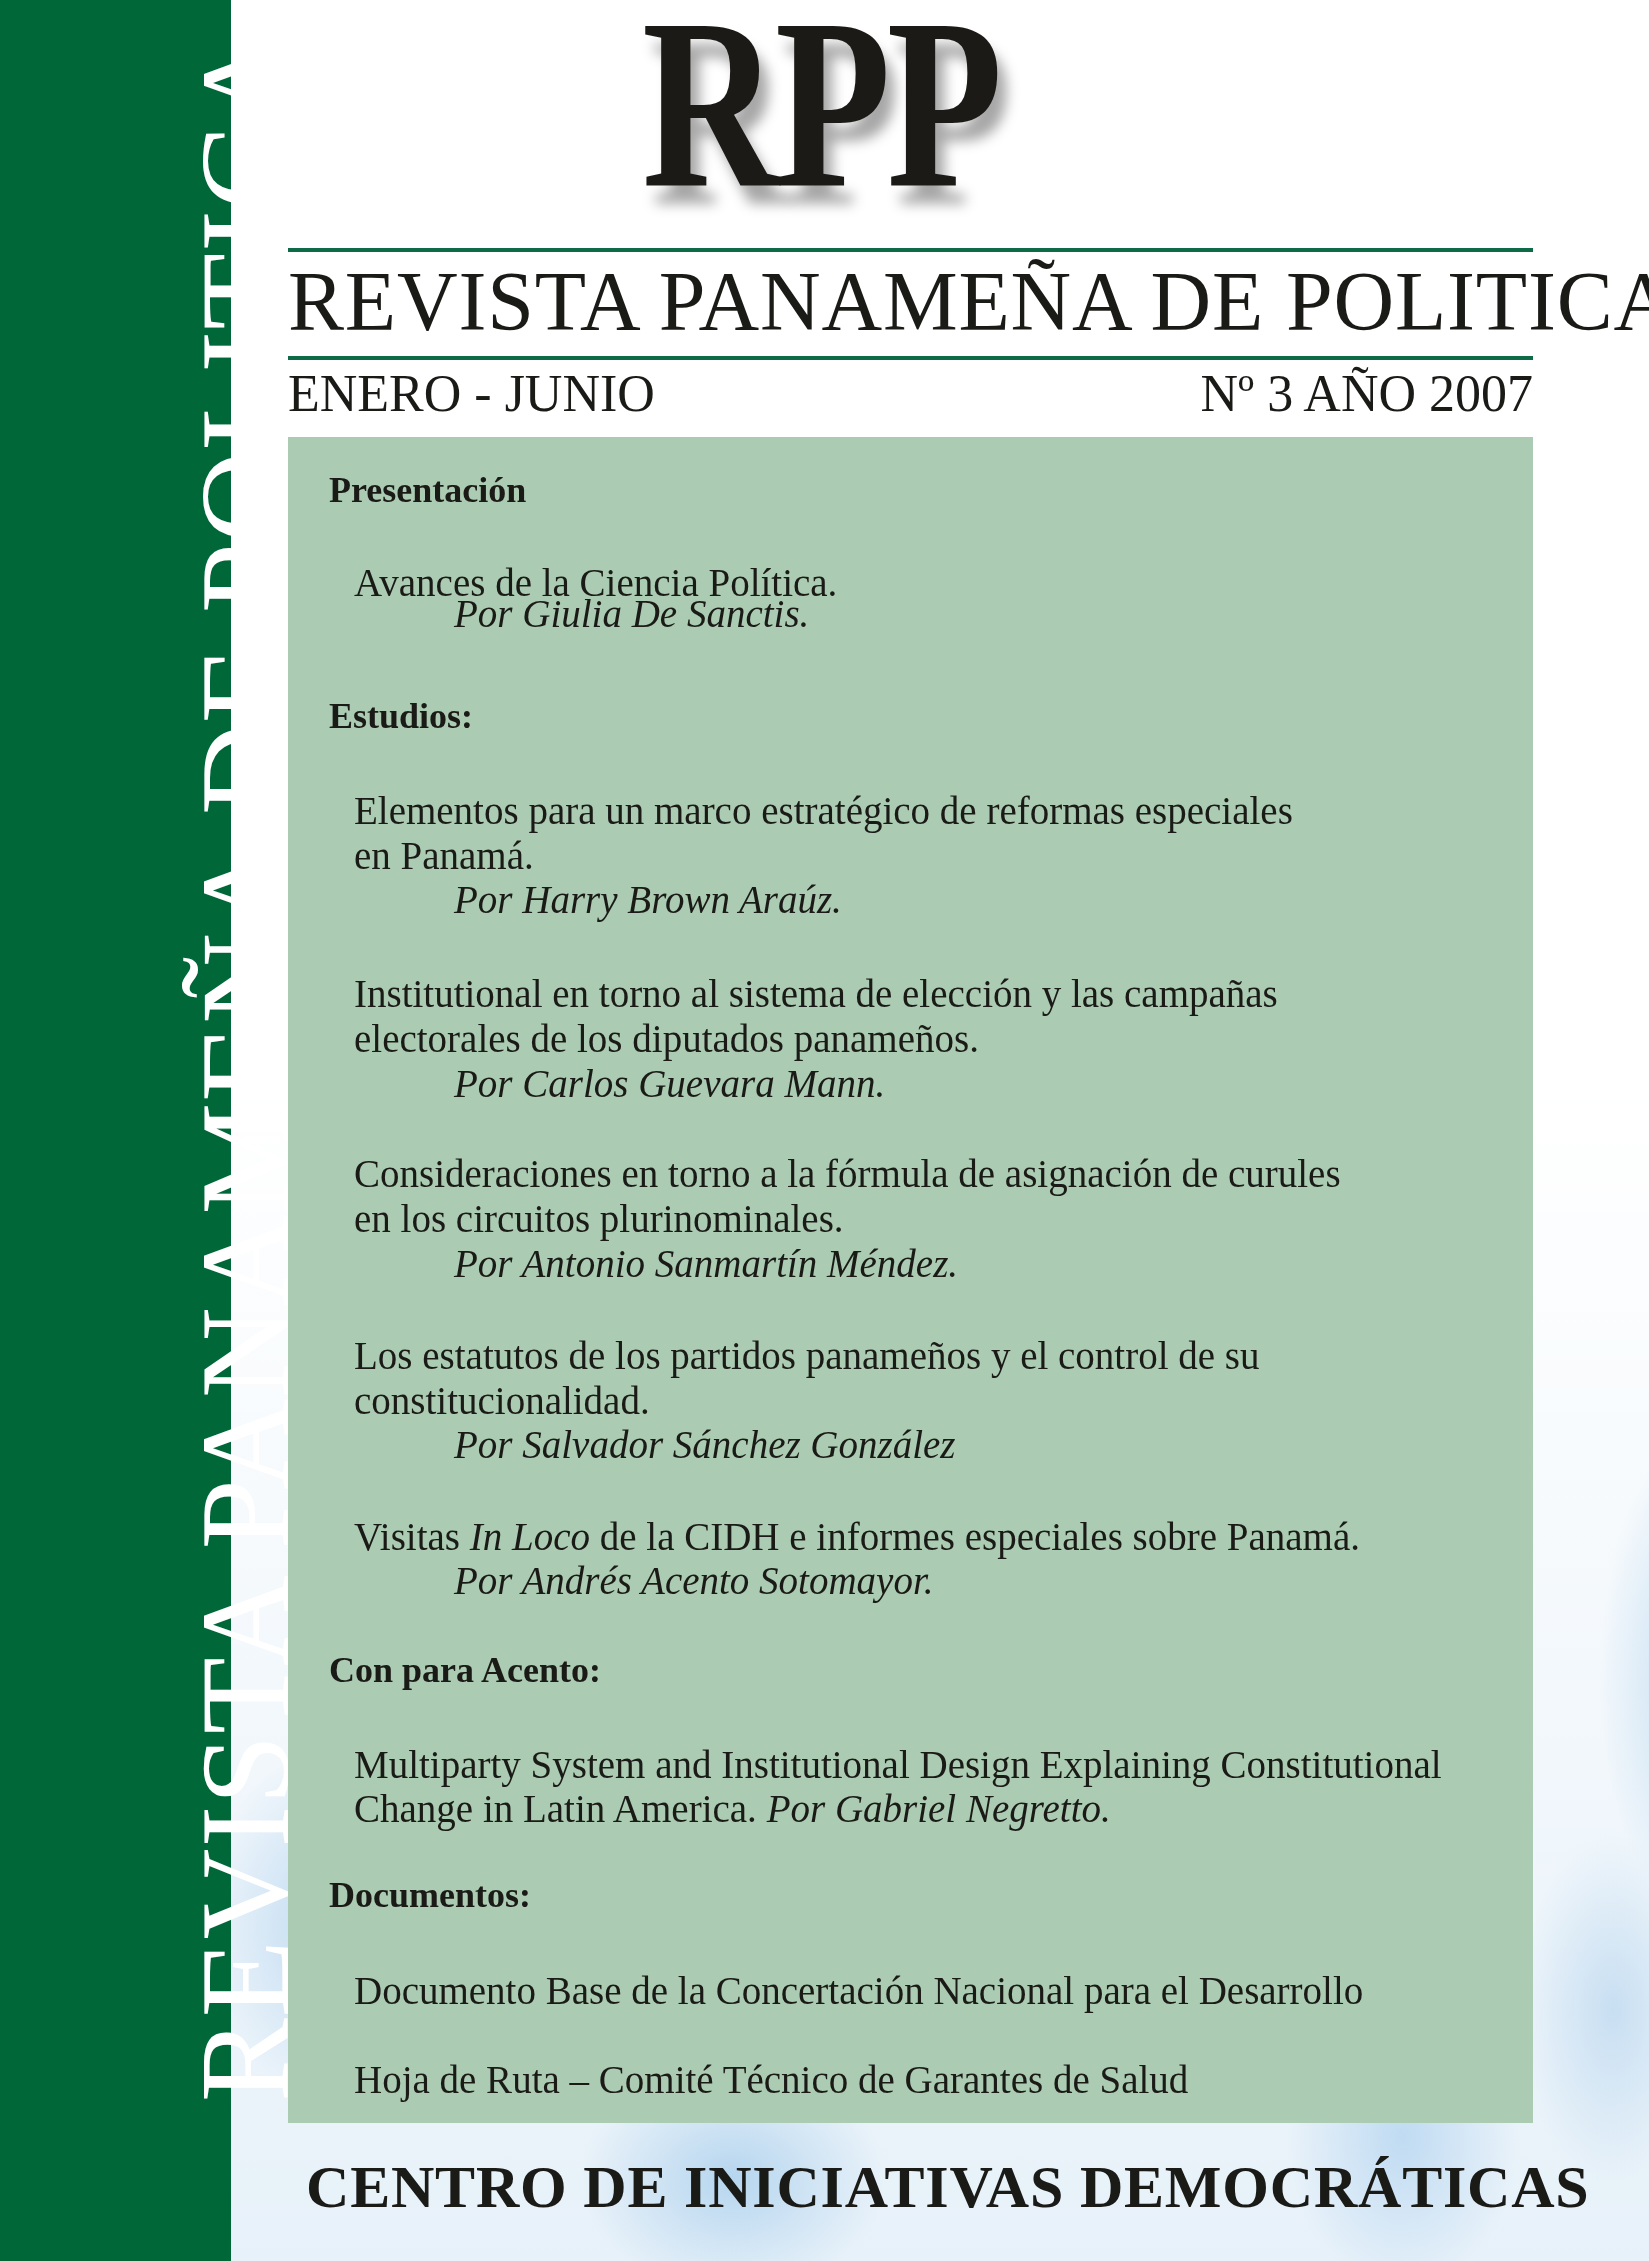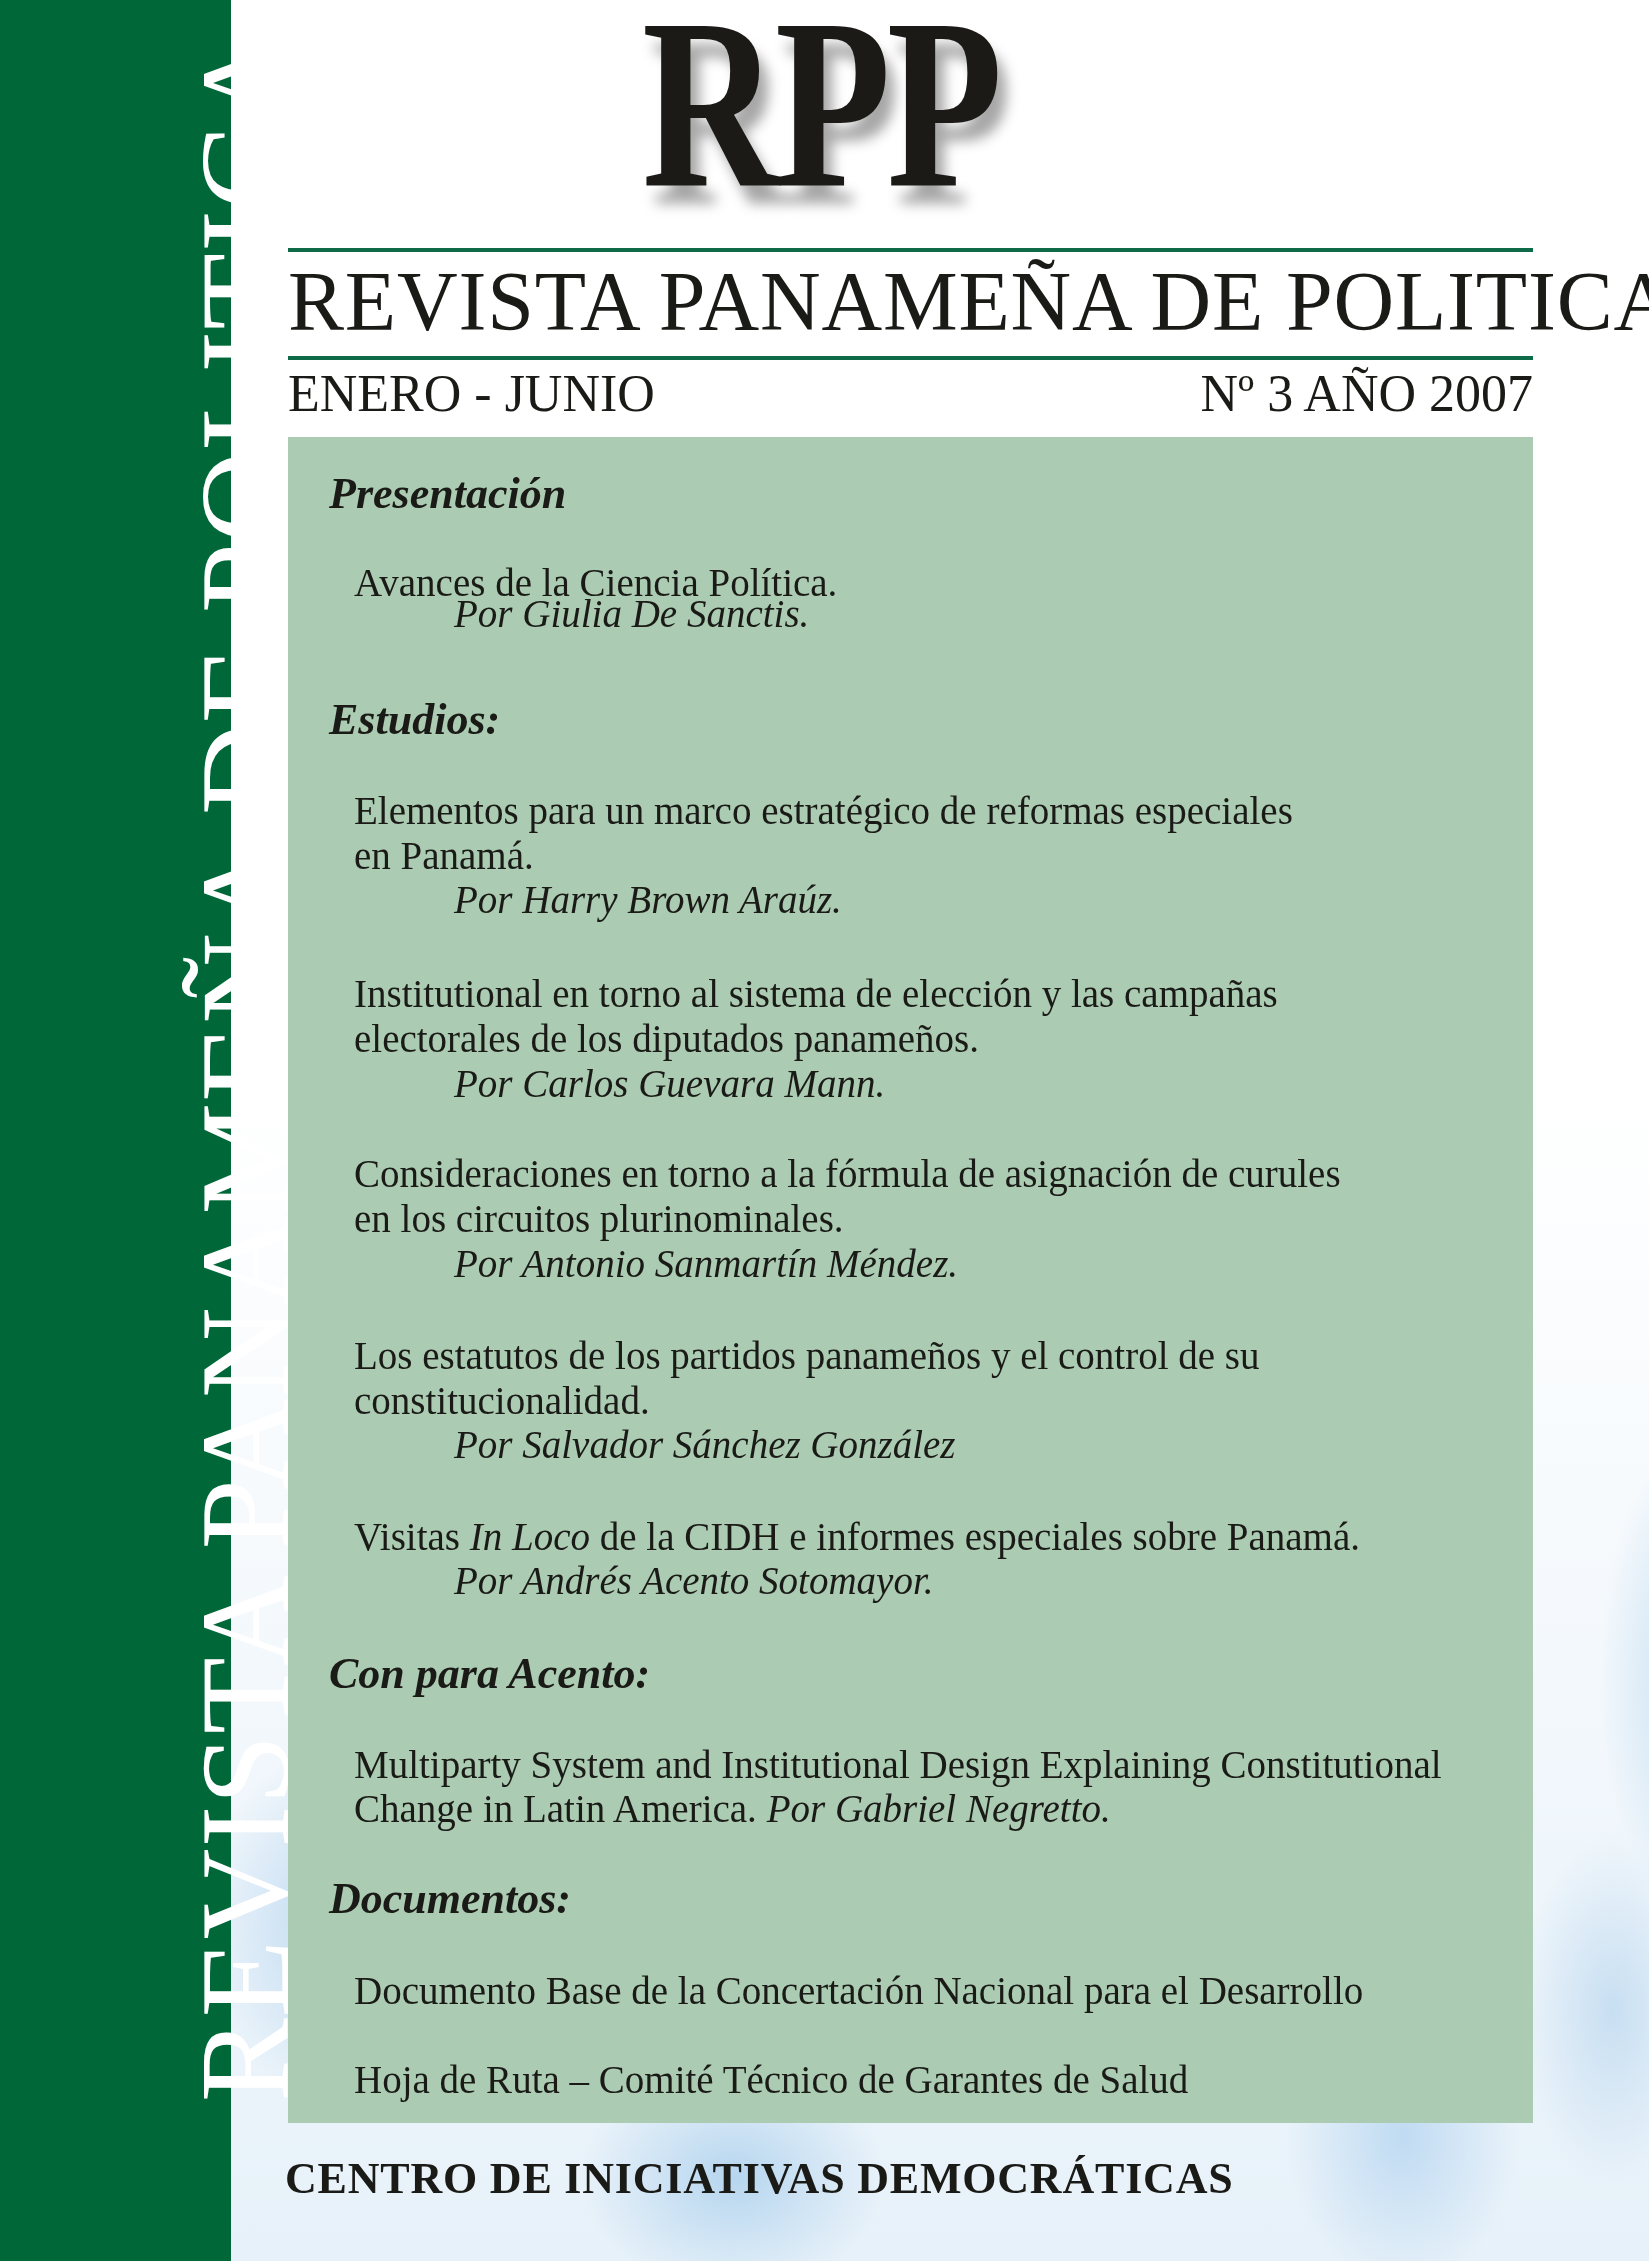--- a/index.html
+++ b/index.html
@@ -17,25 +17,25 @@
     white-space:nowrap;color:#ffffff;font-size:126px;letter-spacing:0.8px;line-height:1;font-family:"Liberation Serif",serif;}
   .rpp{position:absolute;left:642px;top:-17px;font-size:243px;font-weight:bold;line-height:1;
     color:#1c1a17;letter-spacing:-5px;transform:scaleX(0.78);transform-origin:0 0;
     text-shadow:11.7px 18.4px 15px rgba(0,0,0,0.35);}
   .rule{position:absolute;left:288px;width:1245px;height:4.2px;background:#0f6a48;}
   .title{position:absolute;left:288px;top:260px;width:1245px;font-size:84px;line-height:1;white-space:nowrap;
     letter-spacing:0.8px;}
   .date{position:absolute;top:368px;font-size:52px;line-height:1;white-space:nowrap;}
   .box{position:absolute;left:288px;top:437px;width:1245px;height:1686px;background:#abcbb2;}
   .line{position:absolute;white-space:nowrap;font-size:39px;line-height:1;}
-  .head{font-style:italic;font-weight:bold;font-size:44px;left:329px;}
+  .head{font-weight:bold;font-size:36px;left:329px;}
   .entry{left:354px;}
   .author{left:454px;font-style:italic;}
   .it{font-style:italic;}
-  .footer{position:absolute;left:285px;top:2157px;font-size:44px;font-weight:bold;white-space:nowrap;line-height:1;letter-spacing:0.8px;}
+  .footer{position:absolute;left:306px;top:2157px;font-size:60px;font-weight:bold;white-space:nowrap;line-height:1;letter-spacing:0.8px;}
 </style>
 </head>
 <body>
 
 <div class="bg-wash"></div>
 
 <div class="sidebar">
   <div class="sidebar-text">REVISTA PANAMEÑA DE POLITICA</div>
 </div>
 

